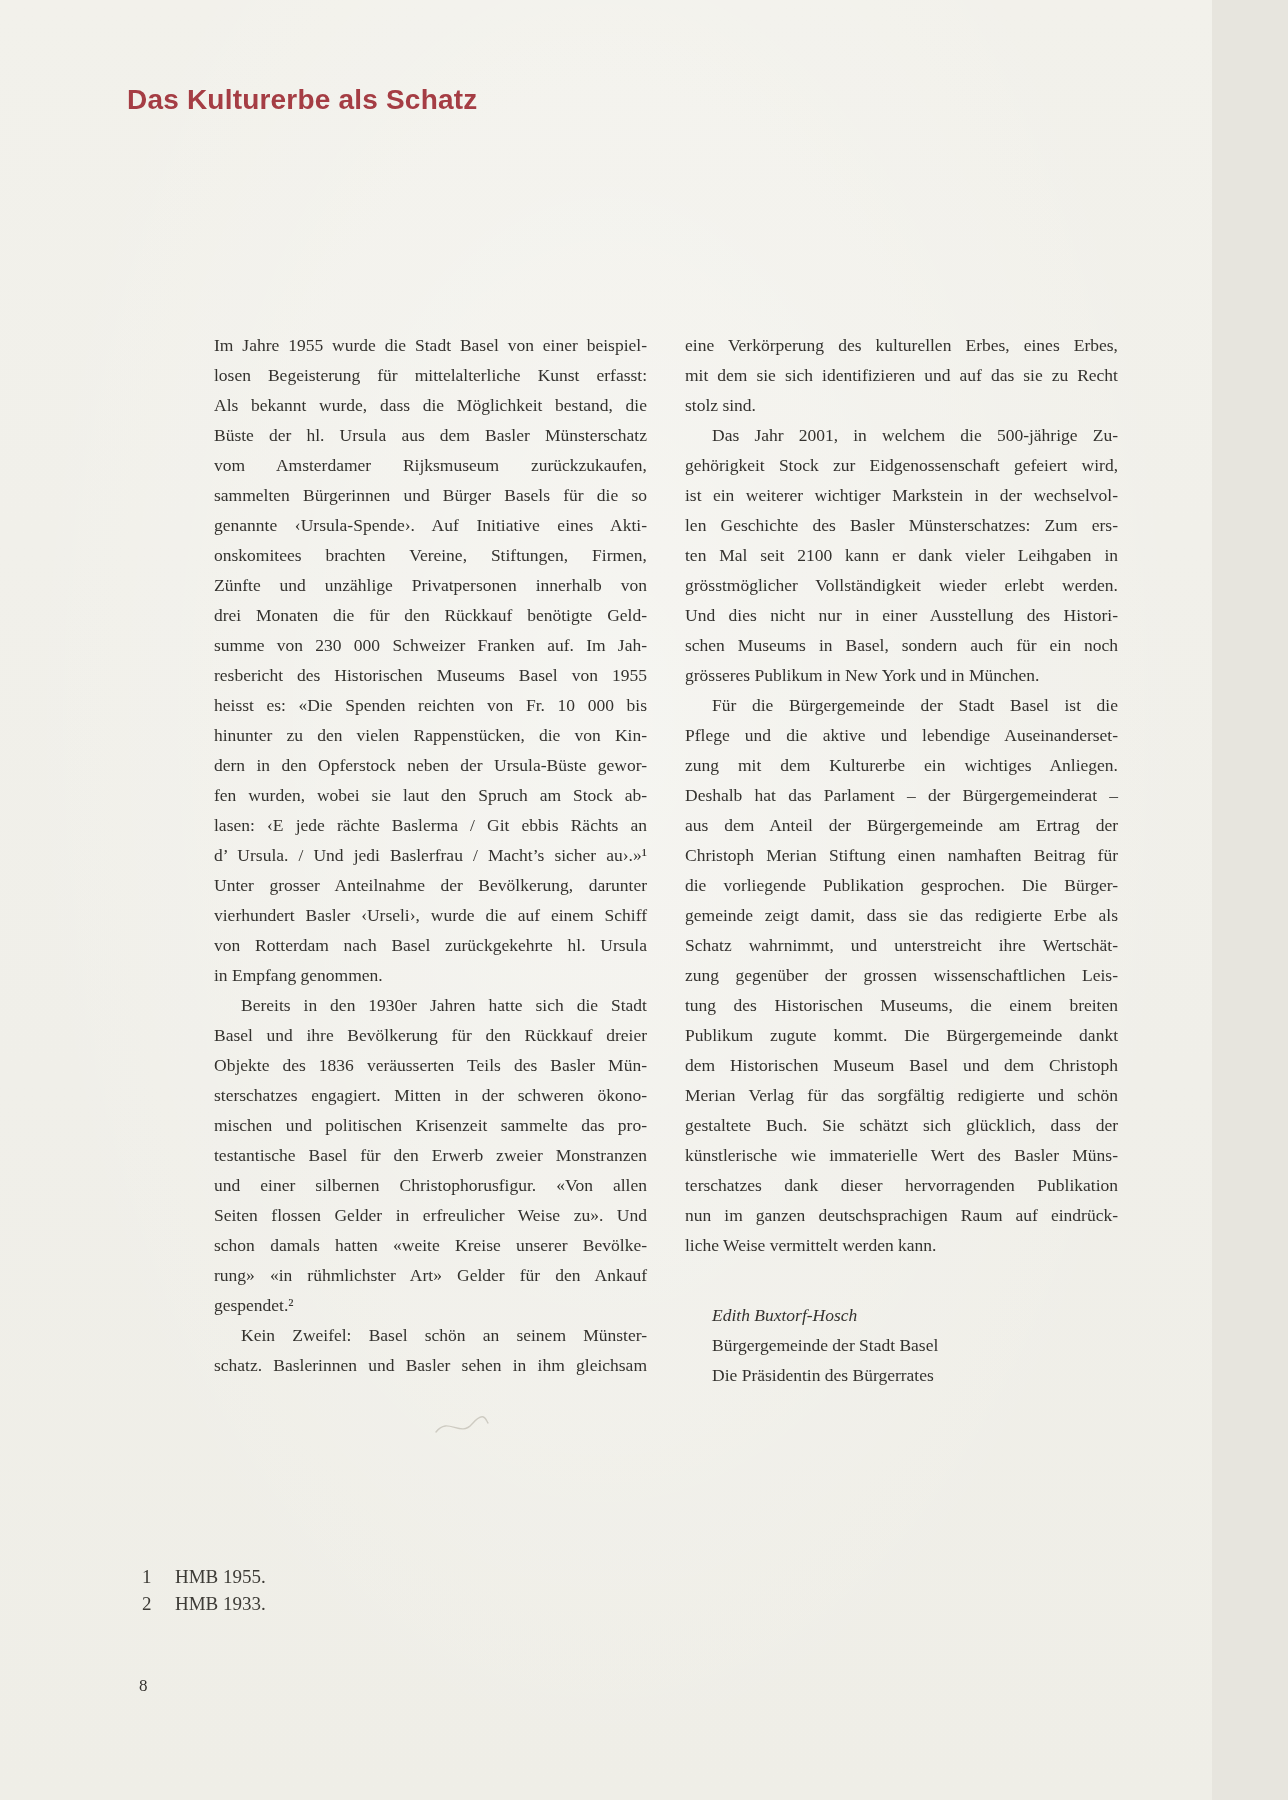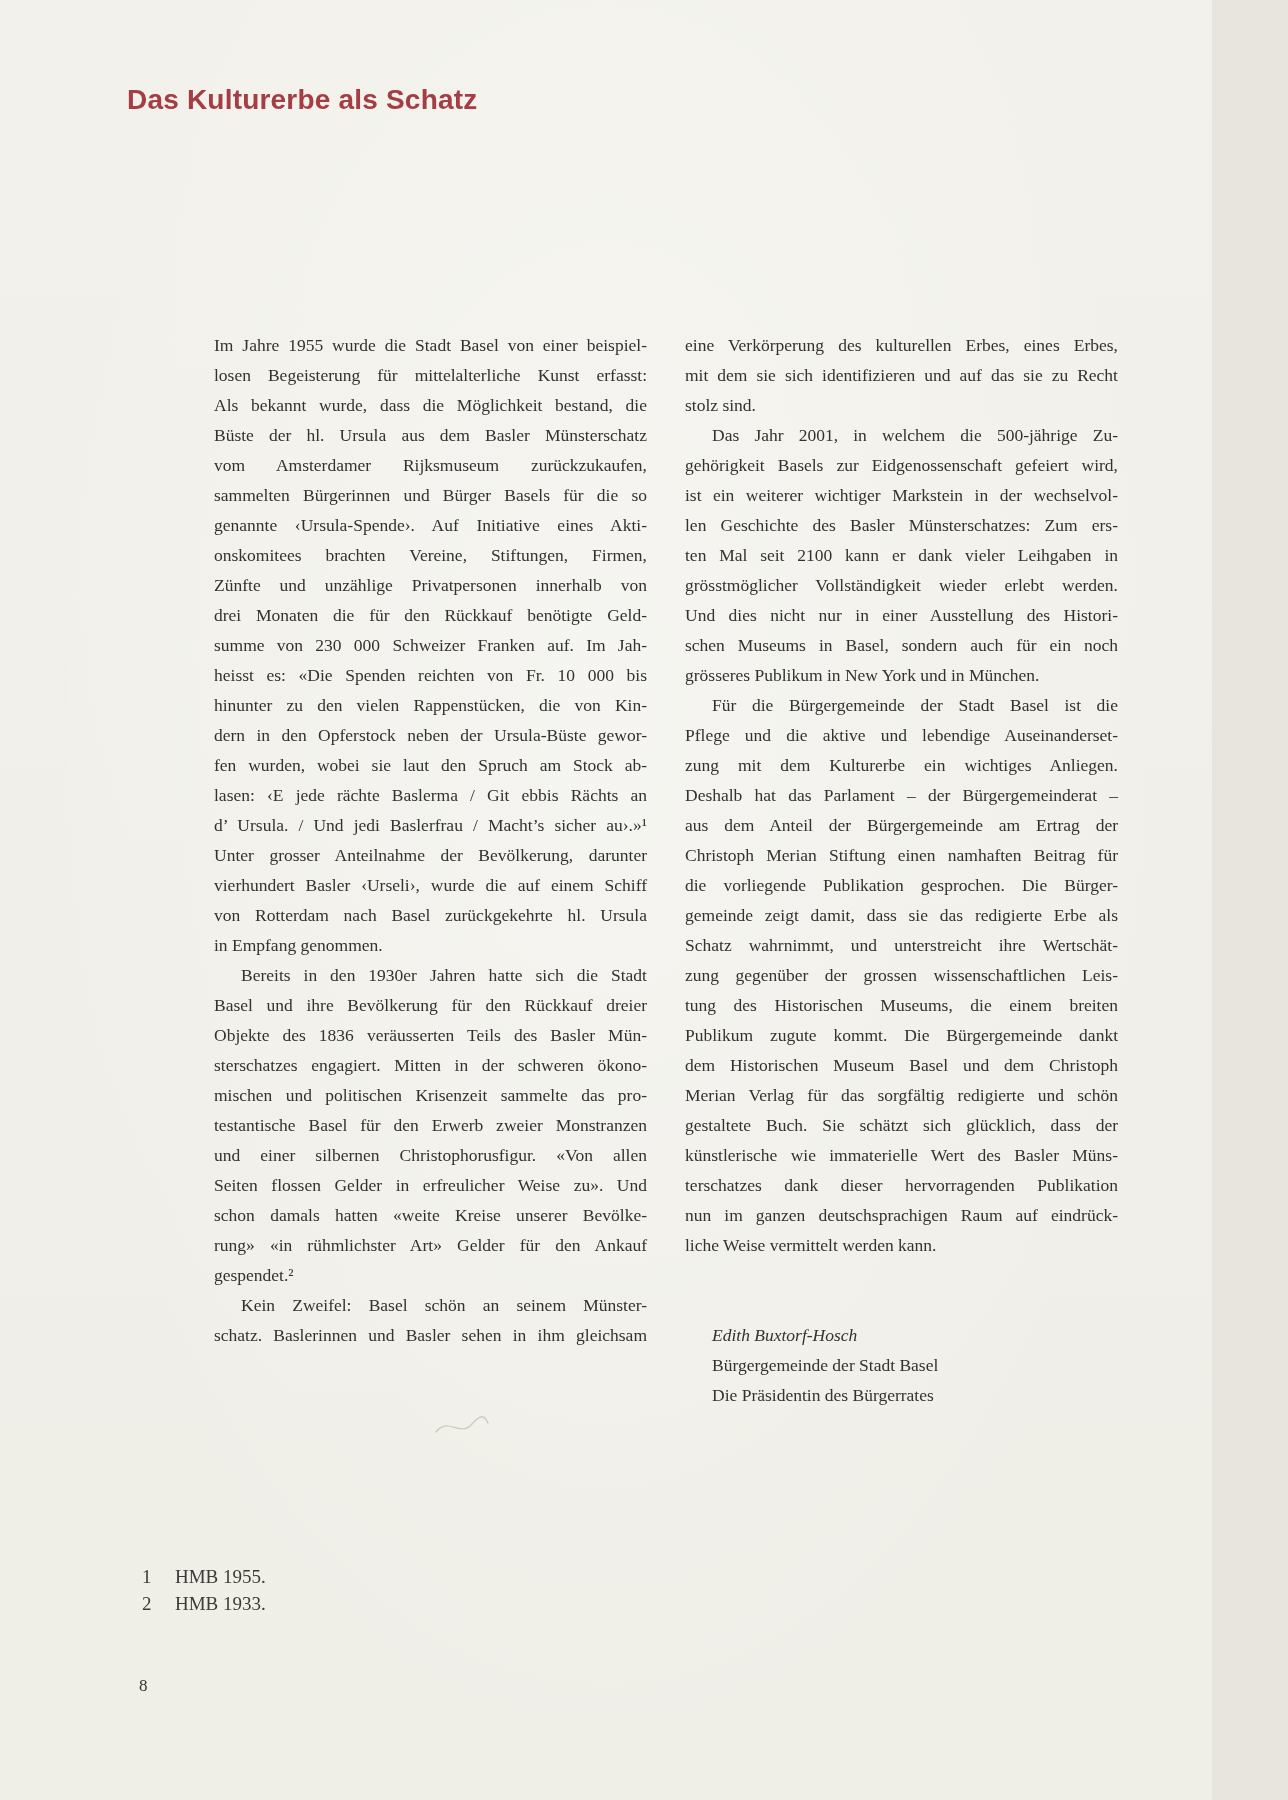--- a/index.html
+++ b/index.html
@@ -18,21 +18,21 @@
     position:absolute; left:127px; top:84px;
     font-family:"Liberation Sans", sans-serif; font-weight:bold;
     font-size:28px; letter-spacing:0.2px; color:#a53d44;
   }
   .col { position:absolute; top:330px; width:433px; font-size:17.5px; line-height:30px; }
   .col-left { left:214px; }
   .col-right { left:685px; }
   .line { text-align:justify; text-align-last:justify; }
   .line.endline { text-align-last:left; }
   .line.indent { text-indent:27px; }
-  .signature { margin-top:60px; padding-left:27px; }
+  .signature { margin-top:40px; padding-left:27px; }
   .sig-name { font-style:italic; }
   .footnotes { position:absolute; left:142px; top:1563px; font-size:19px; line-height:27px; color:#3d3b36; }
   .fn-marker { display:inline-block; width:33px; }
   .page-number { position:absolute; left:139px; top:1676px; font-size:17px; }
   .squiggle { position:absolute; left:430px; top:1410px; opacity:0.65; }
 </style>
 </head>
 <body>
 
 <div class="page">
@@ -46,20 +46,21 @@
           <div class="line">losen Begeisterung für mittelalterliche Kunst erfasst:</div>
           <div class="line">Als bekannt wurde, dass die Möglichkeit bestand, die</div>
           <div class="line">Büste der hl. Ursula aus dem Basler Münsterschatz</div>
           <div class="line">vom Amsterdamer Rijksmuseum zurückzukaufen,</div>
           <div class="line">sammelten Bürgerinnen und Bürger Basels für die so</div>
           <div class="line">genannte ‹Ursula-Spende›. Auf Initiative eines Akti-</div>
           <div class="line">onskomitees brachten Vereine, Stiftungen, Firmen,</div>
           <div class="line">Zünfte und unzählige Privatpersonen innerhalb von</div>
           <div class="line">drei Monaten die für den Rückkauf benötigte Geld-</div>
           <div class="line">summe von 230 000 Schweizer Franken auf. Im Jah-</div>
+          <div class="line">resbericht des Historischen Museums Basel von 1955</div>
           <div class="line">heisst es: «Die Spenden reichten von Fr. 10 000 bis</div>
           <div class="line">hinunter zu den vielen Rappenstücken, die von Kin-</div>
           <div class="line">dern in den Opferstock neben der Ursula-Büste gewor-</div>
           <div class="line">fen wurden, wobei sie laut den Spruch am Stock ab-</div>
           <div class="line">lasen: ‹E jede rächte Baslerma / Git ebbis Rächts an</div>
           <div class="line">d’ Ursula. / Und jedi Baslerfrau / Macht’s sicher au›.»¹</div>
           <div class="line">Unter grosser Anteilnahme der Bevölkerung, darunter</div>
           <div class="line">vierhundert Basler ‹Urseli›, wurde die auf einem Schiff</div>
           <div class="line">von Rotterdam nach Basel zurückgekehrte hl. Ursula</div>
           <div class="line endline">in Empfang genommen.</div>
@@ -86,21 +87,21 @@
 
   <div class="col col-right">
     <div id="col-right-paras">
         <div class="para">
           <div class="line">eine Verkörperung des kulturellen Erbes, eines Erbes,</div>
           <div class="line">mit dem sie sich identifizieren und auf das sie zu Recht</div>
           <div class="line endline">stolz sind.</div>
         </div>
         <div class="para">
           <div class="line indent">Das Jahr 2001, in welchem die 500-jährige Zu-</div>
-          <div class="line">gehörigkeit Basels zur Eidgenossenschaft gefeiert wird,</div>
+          <div class="line">gehörigkeit Stock zur Eidgenossenschaft gefeiert wird,</div>
           <div class="line">ist ein weiterer wichtiger Markstein in der wechselvol-</div>
           <div class="line">len Geschichte des Basler Münsterschatzes: Zum ers-</div>
           <div class="line">ten Mal seit 2100 kann er dank vieler Leihgaben in</div>
           <div class="line">grösstmöglicher Vollständigkeit wieder erlebt werden.</div>
           <div class="line">Und dies nicht nur in einer Ausstellung des Histori-</div>
           <div class="line">schen Museums in Basel, sondern auch für ein noch</div>
           <div class="line endline">grösseres Publikum in New York und in München.</div>
         </div>
         <div class="para">
           <div class="line indent">Für die Bürgergemeinde der Stadt Basel ist die</div>

